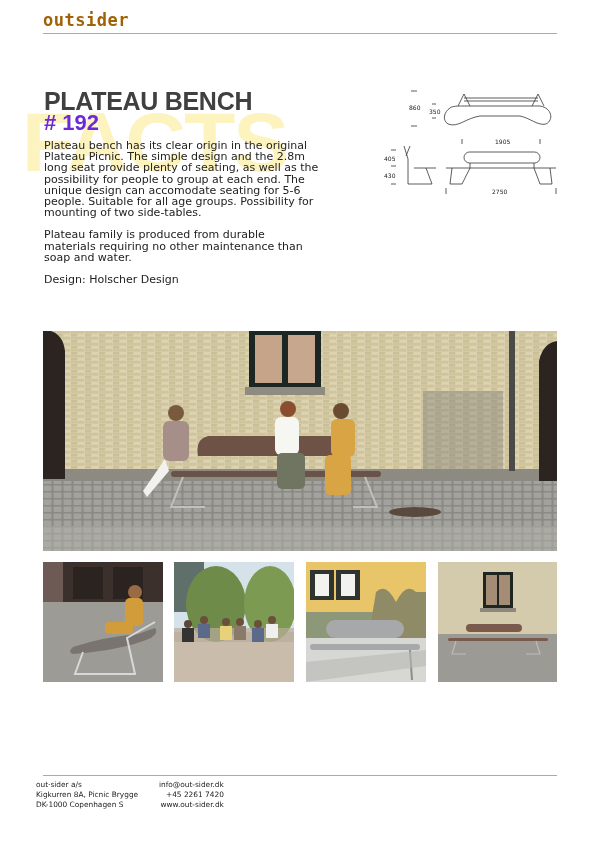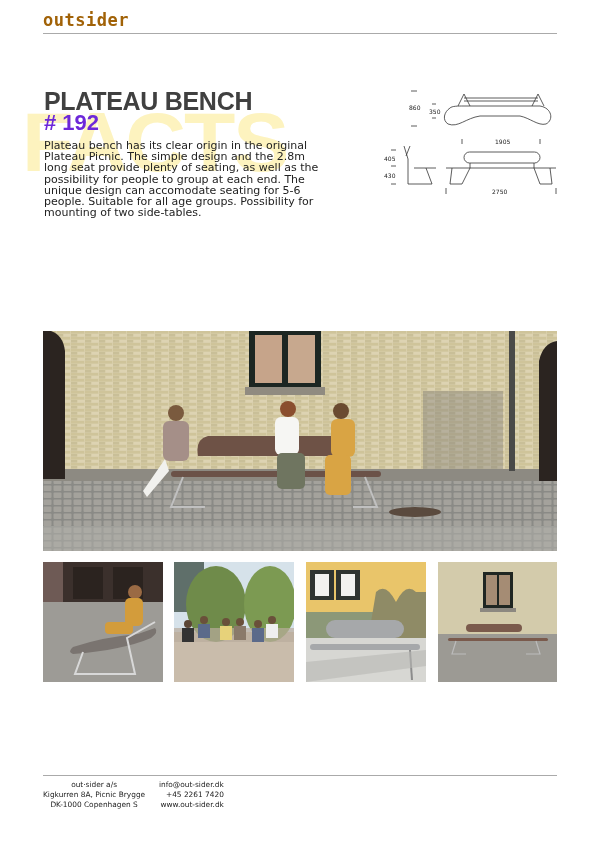--- a/index.html
+++ b/index.html
@@ -26,34 +26,36 @@
   .drawing { position: absolute; left: 380px; top: 80px; width: 180px; height: 120px; }
   .drawing text { font-family: "DejaVu Sans", sans-serif; font-size: 6px; fill: #222; }
 
   .photo { position: absolute; overflow: hidden; }
   .main-photo { left: 43px; top: 331px; width: 514px; height: 220px; }
   .thumb { top: 562px; width: 120px; height: 120px; }
   .t1 { left: 43px; } .t2 { left: 174px; } .t3 { left: 306px; } .t4 { left: 438px; width: 119px; }
 
   .footer { position: absolute; top: 780px; font-size: 7.4px; line-height: 10px; color: #222; }
   .footer div { white-space: nowrap; }
-  .f-left { left: 43px; text-align: center; } .f-right { left: 159px; text-align: right; }
+  .f-left { left: 36px; } .f-right { left: 159px; text-align: right; }
 </style>
 </head>
 <body>
 
 <div class="logo">outsider</div>
 <div class="rule top"></div>
 
 <div class="watermark">FACTS</div>
 <div class="title">PLATEAU BENCH</div>
 <div class="number"># 192</div>
 
 <div class="desc">
   <p>Plateau bench has its clear origin in the original Plateau Picnic. The simple design and the 2.8m long seat provide plenty of seating, as well as the possibility for people to group at each end. The unique design can accomodate seating for 5-6 people. Suitable for all age groups. Possibility for mounting of two side-tables.</p>
+  <p>Plateau family is produced from durable materials requiring no other maintenance than soap and water.</p>
+  <p>Design: Holscher Design</p>
 </div>
 
 <svg class="drawing" viewBox="0 0 180 120">
   <g stroke="#333" stroke-width="0.8" fill="none">
 
     <path d="M70 28 C 64 32, 62 40, 68 44 C 78 48, 86 38, 100 36 L 140 36 C 150 38, 158 46, 166 44 C 174 40, 172 28, 160 26 L 84 26 C 78 26, 72 26, 70 28 Z"></path>
     <path d="M78 26 L 84 14 L 90 26 M 152 26 L 158 14 L 164 26"></path>
     <line x1="84" y1="18" x2="158" y2="18"></line>
     <line x1="84" y1="21" x2="158" y2="21"></line>
 

